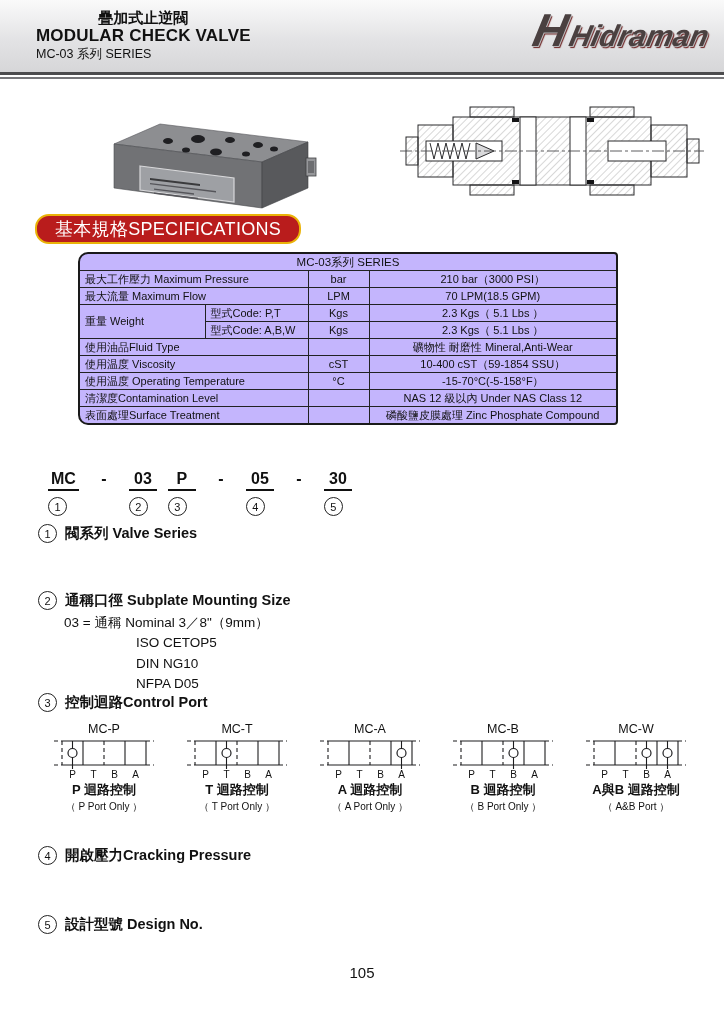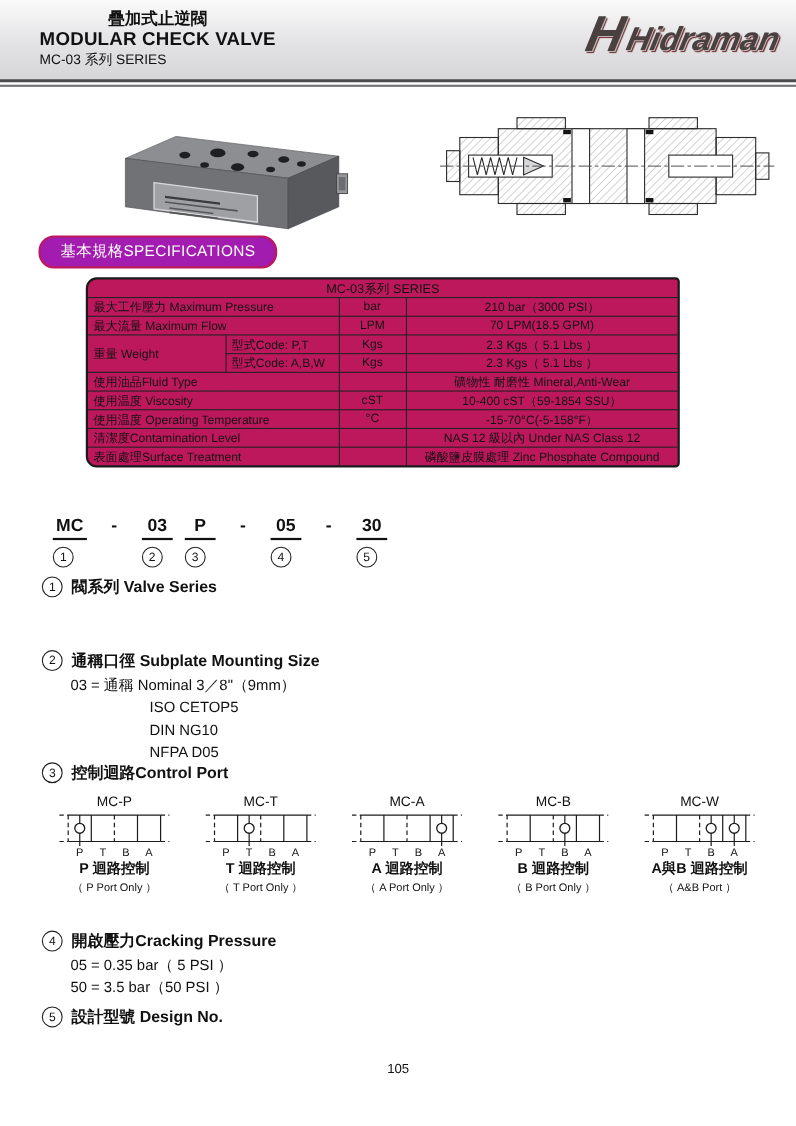--- a/index.html
+++ b/index.html
@@ -21,27 +21,27 @@
   .hdr-rule{position:absolute;left:0;top:72px;width:724px;}
   .hdr-rule .r1{height:3px;background:#4c4c4e;}
   .hdr-rule .r2{height:2px;background:#fff;}
   .hdr-rule .r3{height:2px;background:#77777a;}
 
   
   .photo{position:absolute;left:102px;top:98px;}
   .drawing{position:absolute;left:398px;top:95px;}
 
   
-  .pill{position:absolute;background:#a21caf;color:#fff;border-radius:14px;
-    height:26px;display:flex;align-items:center;padding:0 18px;font-size:14px;
-    letter-spacing:.3px;border:2px solid #be185d;}
+  .pill{position:absolute;background:#b91c1c;color:#fff;border-radius:14px;
+    height:26px;display:flex;align-items:center;padding:0 18px;font-size:18px;
+    letter-spacing:.3px;border:2px solid #eab308;}
 
   
   .spec-wrap{position:absolute;left:78px;top:252px;width:536px;
-    border:2px solid #1a1a1a;border-radius:10px 4px 4px 10px;overflow:hidden;background:#be185d;}
+    border:2px solid #1a1a1a;border-radius:10px 4px 4px 10px;overflow:hidden;background:#c4b5fd;}
   table.spec{border-collapse:collapse;width:100%;font-size:11px;}
   table.spec td{border:1px solid #222;height:16px;padding:0 5px;white-space:nowrap;}
   table.spec td.hdr{text-align:center;font-size:11.5px;}
   table.spec td.lbl{text-align:left;font-size:11px;}
   table.spec td.sub{text-align:left;}
   table.spec td.unit{text-align:center;width:50px;}
   table.spec td.unit.empty{border-left:none;}
   table.spec td.val{text-align:center;}
   table.spec tr:first-child td{border-top:none;}
   table.spec tr:last-child td{border-bottom:none;}
@@ -64,21 +64,21 @@
   .sec-line{font-size:13.5px;line-height:1.5;}
   .sec-line.ind{padding-left:72px;}
 
   
   .ports{display:flex;justify-content:space-between;margin:10px 0 0 14px;width:636px;}
   .port-col{display:flex;flex-direction:column;align-items:center;}
   .port-model{font-size:12.5px;margin-bottom:2px;}
   .port-caption{font-size:13px;font-weight:bold;margin-top:1px;white-space:nowrap;}
   .port-sub{font-size:10px;margin-top:1px;white-space:nowrap;}
 
-  .page-num{position:absolute;left:0;top:964px;width:724px;text-align:center;font-size:12px;}
+  .page-num{position:absolute;left:0;top:964px;width:724px;text-align:center;font-size:15px;}
 </style>
 </head>
 <body>
 
 <div class="page">
 
   <div class="header">
     <div class="hdr-title">
       <div class="hdr-zh">疊加式止逆閥</div>
       <div class="hdr-en">MODULAR CHECK VALVE</div>
@@ -402,24 +402,20 @@
           <div class="port-sub">（ A&amp;B Port ）</div>
         </div>
       </div>
   </div>
 
   <div class="order-sec" style="top:846px;">
     <div class="sec-head">
       <span class="circ">4</span>
       <span class="sec-title">開啟壓力Cracking Pressure</span>
     </div>
-    <div class="sec-lines">
-        <div class="sec-line">05 = 0.35 bar（ 5 PSI ）</div>
-        <div class="sec-line">50 = 3.5 bar（50 PSI ）</div>
-      </div>
   </div>
 
   <div class="order-sec" style="top:915px;">
     <div class="sec-head">
       <span class="circ">5</span>
       <span class="sec-title">設計型號 Design No.</span>
     </div>
   </div>
 
   <div class="page-num">105</div>

